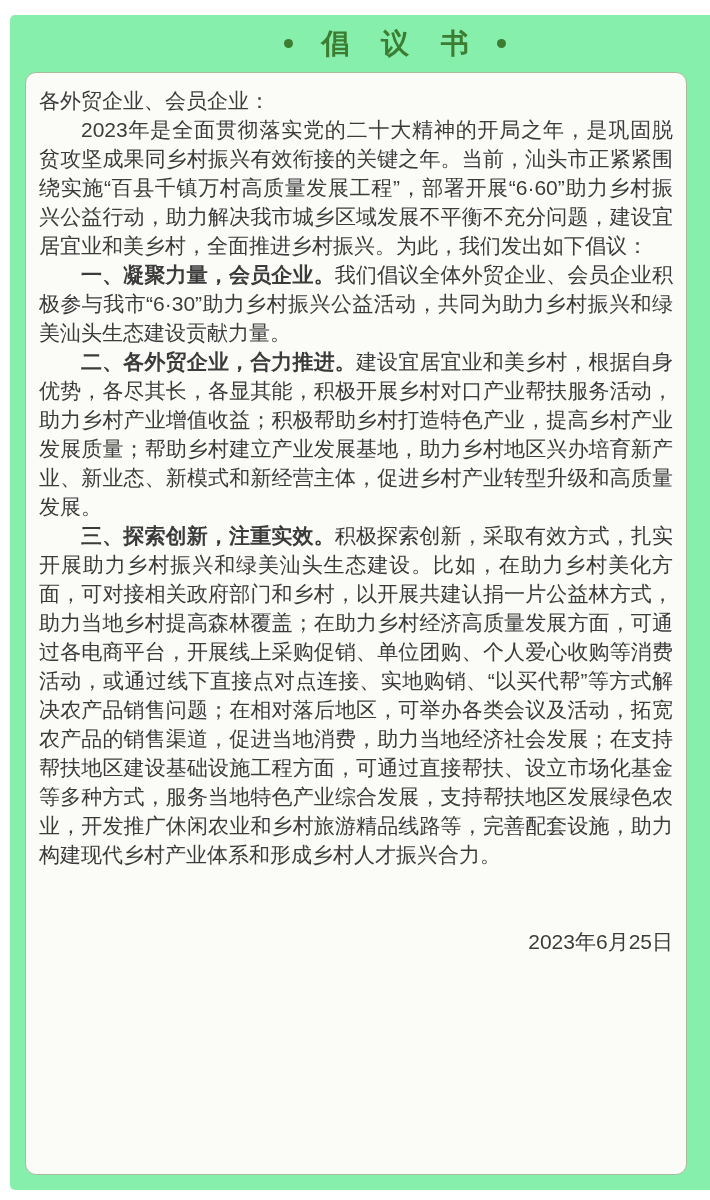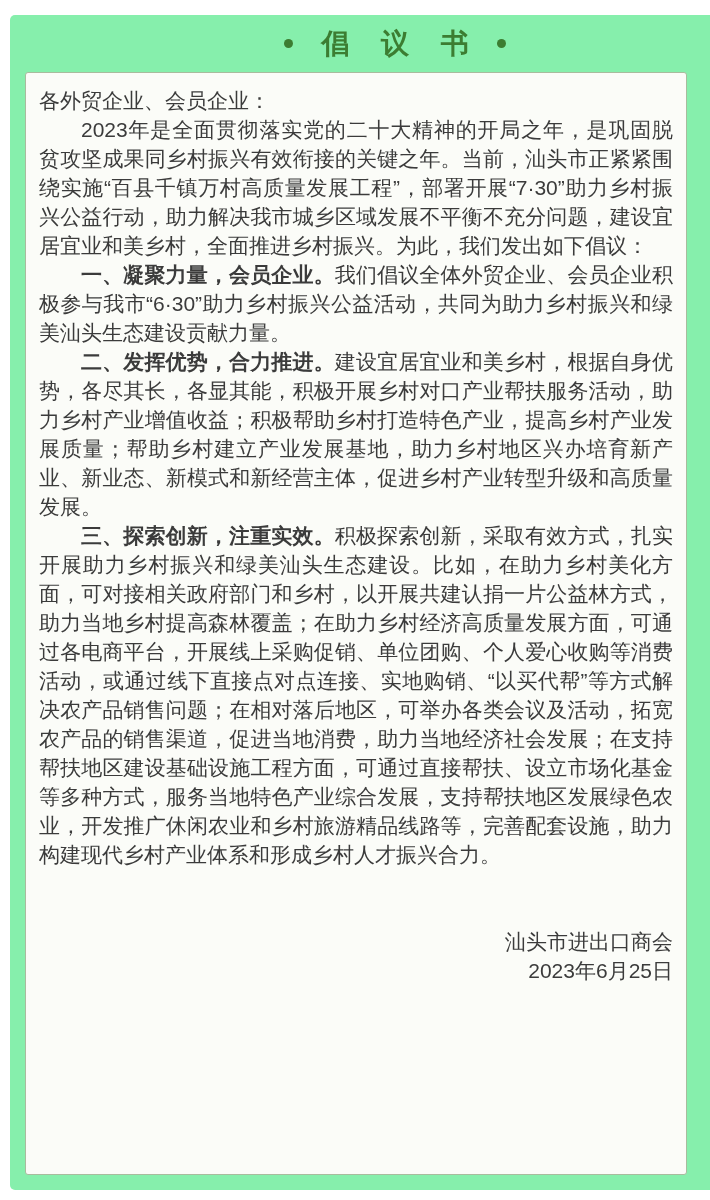--- a/index.html
+++ b/index.html
@@ -49,21 +49,21 @@
   }
   .card {
     position: absolute;
     left: 15px;
     top: 57px;
     width: 662px;
     height: 1103px;
     box-sizing: border-box;
     background: #fbfcf8;
     border: 1px solid #a9bb9e;
-    border-radius: 3px;
+    border-radius: 11px;
     padding: 13px 13px 0 13px;
   }
   .para, .salutation {
     margin: 0;
     font-size: 21px;
     line-height: 29px;
     color: #3b3b3b;
     text-align: justify;
   }
   .para { text-indent: 2em; }
@@ -88,29 +88,28 @@
 
     <div class="title-row">
       <span class="title-dot"></span>
       <span class="title-text">倡 议 书</span>
       <span class="title-dot"></span>
     </div>
 
     <div class="card">
       <p class="salutation">各外贸企业、会员企业：</p>
 
-      <p class="para"><span>2023年是全面贯彻落实党的二十大精神的开局之年，是巩固脱贫攻坚成果同乡村振兴有效衔接的关键之年。当前，汕头市正紧紧围绕实施“百县千镇万村高质量发展工程”，部署开展“7·30”助力乡村振兴公益行动，助力解决我市城乡区域发展不平衡不充分问题，建设宜居宜业和美乡村，全面推进乡村振兴。为此，我们发出如下倡议：</span></p>
+      <p class="para"><span>2023年是全面贯彻落实党的二十大精神的开局之年，是巩固脱贫攻坚成果同乡村振兴有效衔接的关键之年。当前，汕头市正紧紧围绕实施“百县千镇万村高质量发展工程”，部署开展“6·60”助力乡村振兴公益行动，助力解决我市城乡区域发展不平衡不充分问题，建设宜居宜业和美乡村，全面推进乡村振兴。为此，我们发出如下倡议：</span></p>
 
       <p class="para"><span class="lead">一、凝聚力量，会员企业。</span><span>我们倡议全体外贸企业、会员企业积极参与我市“6·30”助力乡村振兴公益活动，共同为助力乡村振兴和绿美汕头生态建设贡献力量。</span></p>
 
-      <p class="para"><span class="lead">二、发挥优势，合力推进。</span><span>建设宜居宜业和美乡村，根据自身优势，各尽其长，各显其能，积极开展乡村对口产业帮扶服务活动，助力乡村产业增值收益；积极帮助乡村打造特色产业，提高乡村产业发展质量；帮助乡村建立产业发展基地，助力乡村地区兴办培育新产业、新业态、新模式和新经营主体，促进乡村产业转型升级和高质量发展。</span></p>
+      <p class="para"><span class="lead">二、各外贸企业，合力推进。</span><span>建设宜居宜业和美乡村，根据自身优势，各尽其长，各显其能，积极开展乡村对口产业帮扶服务活动，助力乡村产业增值收益；积极帮助乡村打造特色产业，提高乡村产业发展质量；帮助乡村建立产业发展基地，助力乡村地区兴办培育新产业、新业态、新模式和新经营主体，促进乡村产业转型升级和高质量发展。</span></p>
 
       <p class="para"><span class="lead">三、探索创新，注重实效。</span><span>积极探索创新，采取有效方式，扎实开展助力乡村振兴和绿美汕头生态建设。比如，在助力乡村美化方面，可对接相关政府部门和乡村，以开展共建认捐一片公益林方式，助力当地乡村提高森林覆盖；在助力乡村经济高质量发展方面，可通过各电商平台，开展线上采购促销、单位团购、个人爱心收购等消费活动，或通过线下直接点对点连接、实地购销、“以买代帮”等方式解决农产品销售问题；在相对落后地区，可举办各类会议及活动，拓宽农产品的销售渠道，促进当地消费，助力当地经济社会发展；在支持帮扶地区建设基础设施工程方面，可通过直接帮扶、设立市场化基金等多种方式，服务当地特色产业综合发展，支持帮扶地区发展绿色农业，开发推广休闲农业和乡村旅游精品线路等，完善配套设施，助力构建现代乡村产业体系和形成乡村人才振兴合力。</span></p>
 
 
       <div class="signature">
-        <p>汕头市进出口商会</p>
         <p>2023年6月25日</p>
       </div>
     </div>
 
   </div>
 </div>
 
 </body></html>

